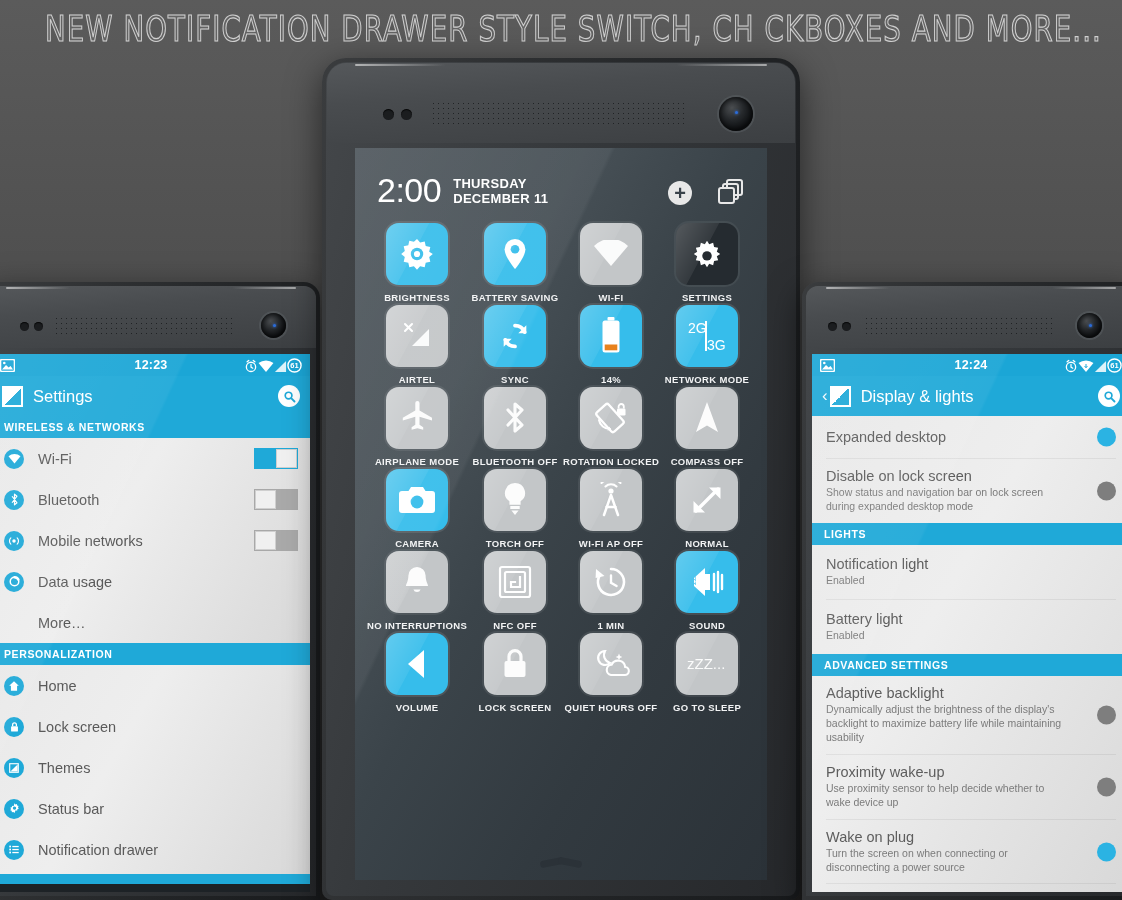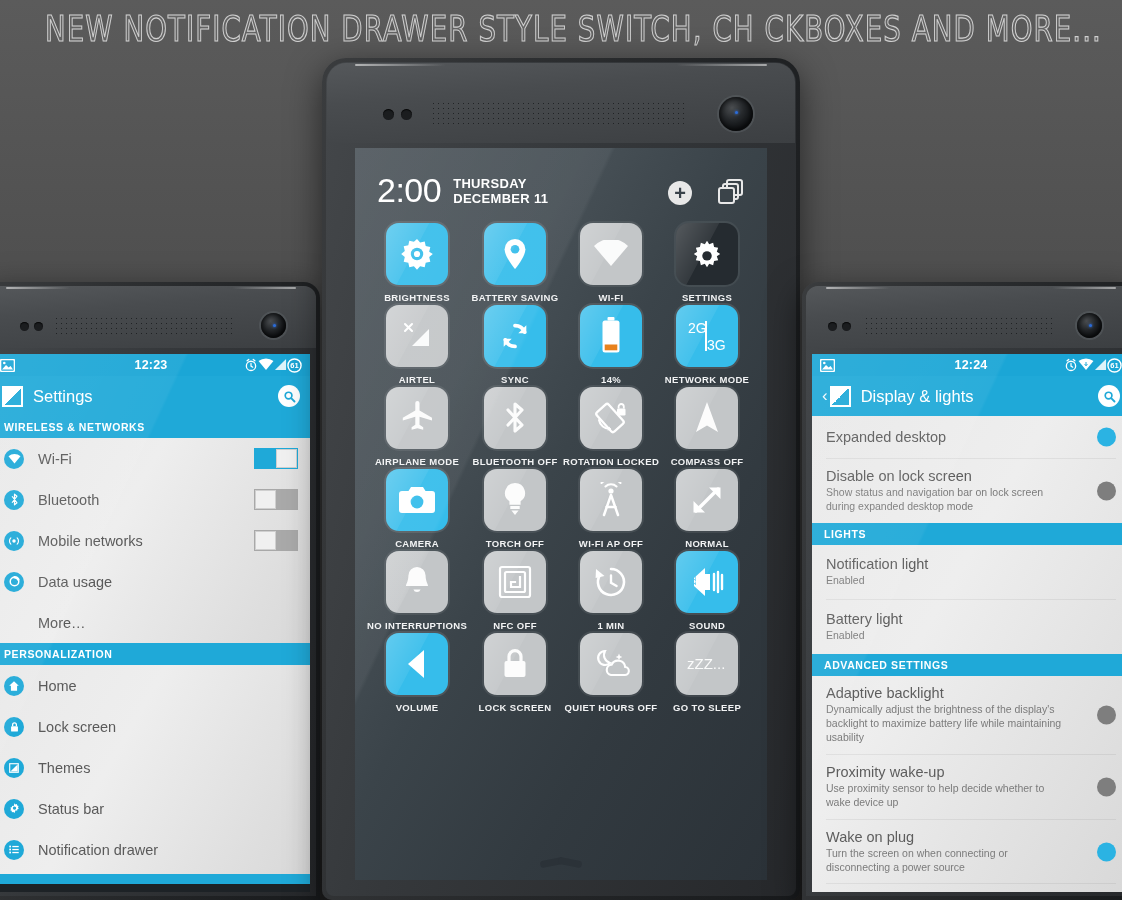--- a/index.html
+++ b/index.html
@@ -65,21 +65,21 @@
     background:linear-gradient(115deg, rgba(255,255,255,.085) 0%, rgba(255,255,255,.05) 34%, rgba(255,255,255,0) 34.6%, rgba(255,255,255,0) 100%);
   }
 
   
   .sidephone .statusbar{
     height:22px; background:#1ba6d6; display:flex; align-items:center;
     padding:0 8px; color:#fff; font-size:12px; position:relative;
   }
   .sb-time{ position:absolute; left:0; right:0; text-align:center; font-size:12.5px; font-weight:700; letter-spacing:.2px;}
   .sb-left{ display:flex; align-items:center; gap:5px; z-index:2;}
-  .sb-right{ margin-left:auto; display:flex; align-items:flex-start; gap:0; z-index:2;}
+  .sb-right{ margin-left:auto; display:flex; align-items:flex-end; gap:0; z-index:2;}
   .ic{ display:inline-block; }
 
   .appbar{
     height:40px; background:#1fa9d8; display:flex; align-items:center;
     padding:0 10px; color:#fff; position:relative;
   }
   .appbar .back{ font-size:17px; margin-right:2px; opacity:.95; }
   .appbar .logo{
     width:21px; height:21px; margin-right:10px; flex:none;
     background:linear-gradient(135deg,#ffffff 0 50%, #1fa9d8 50% 100%);

